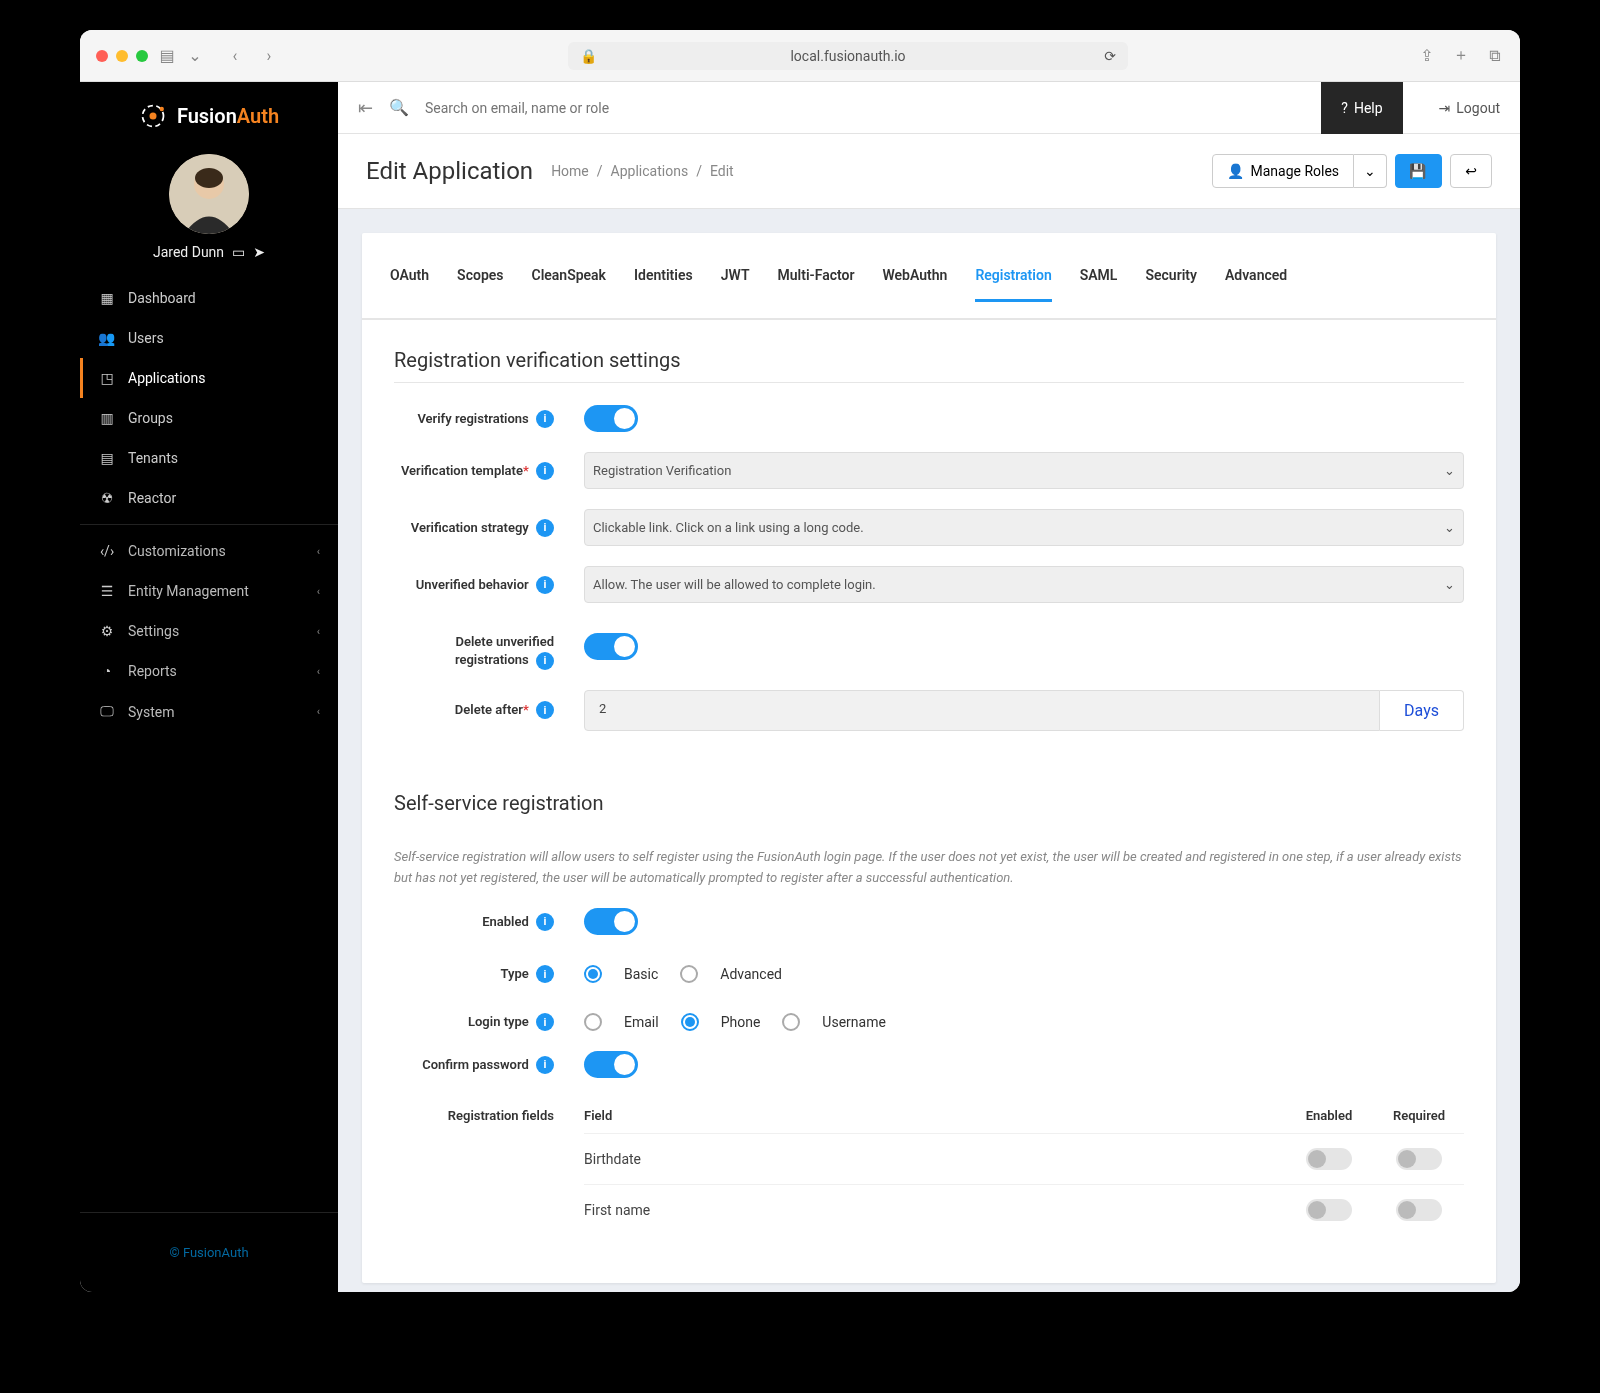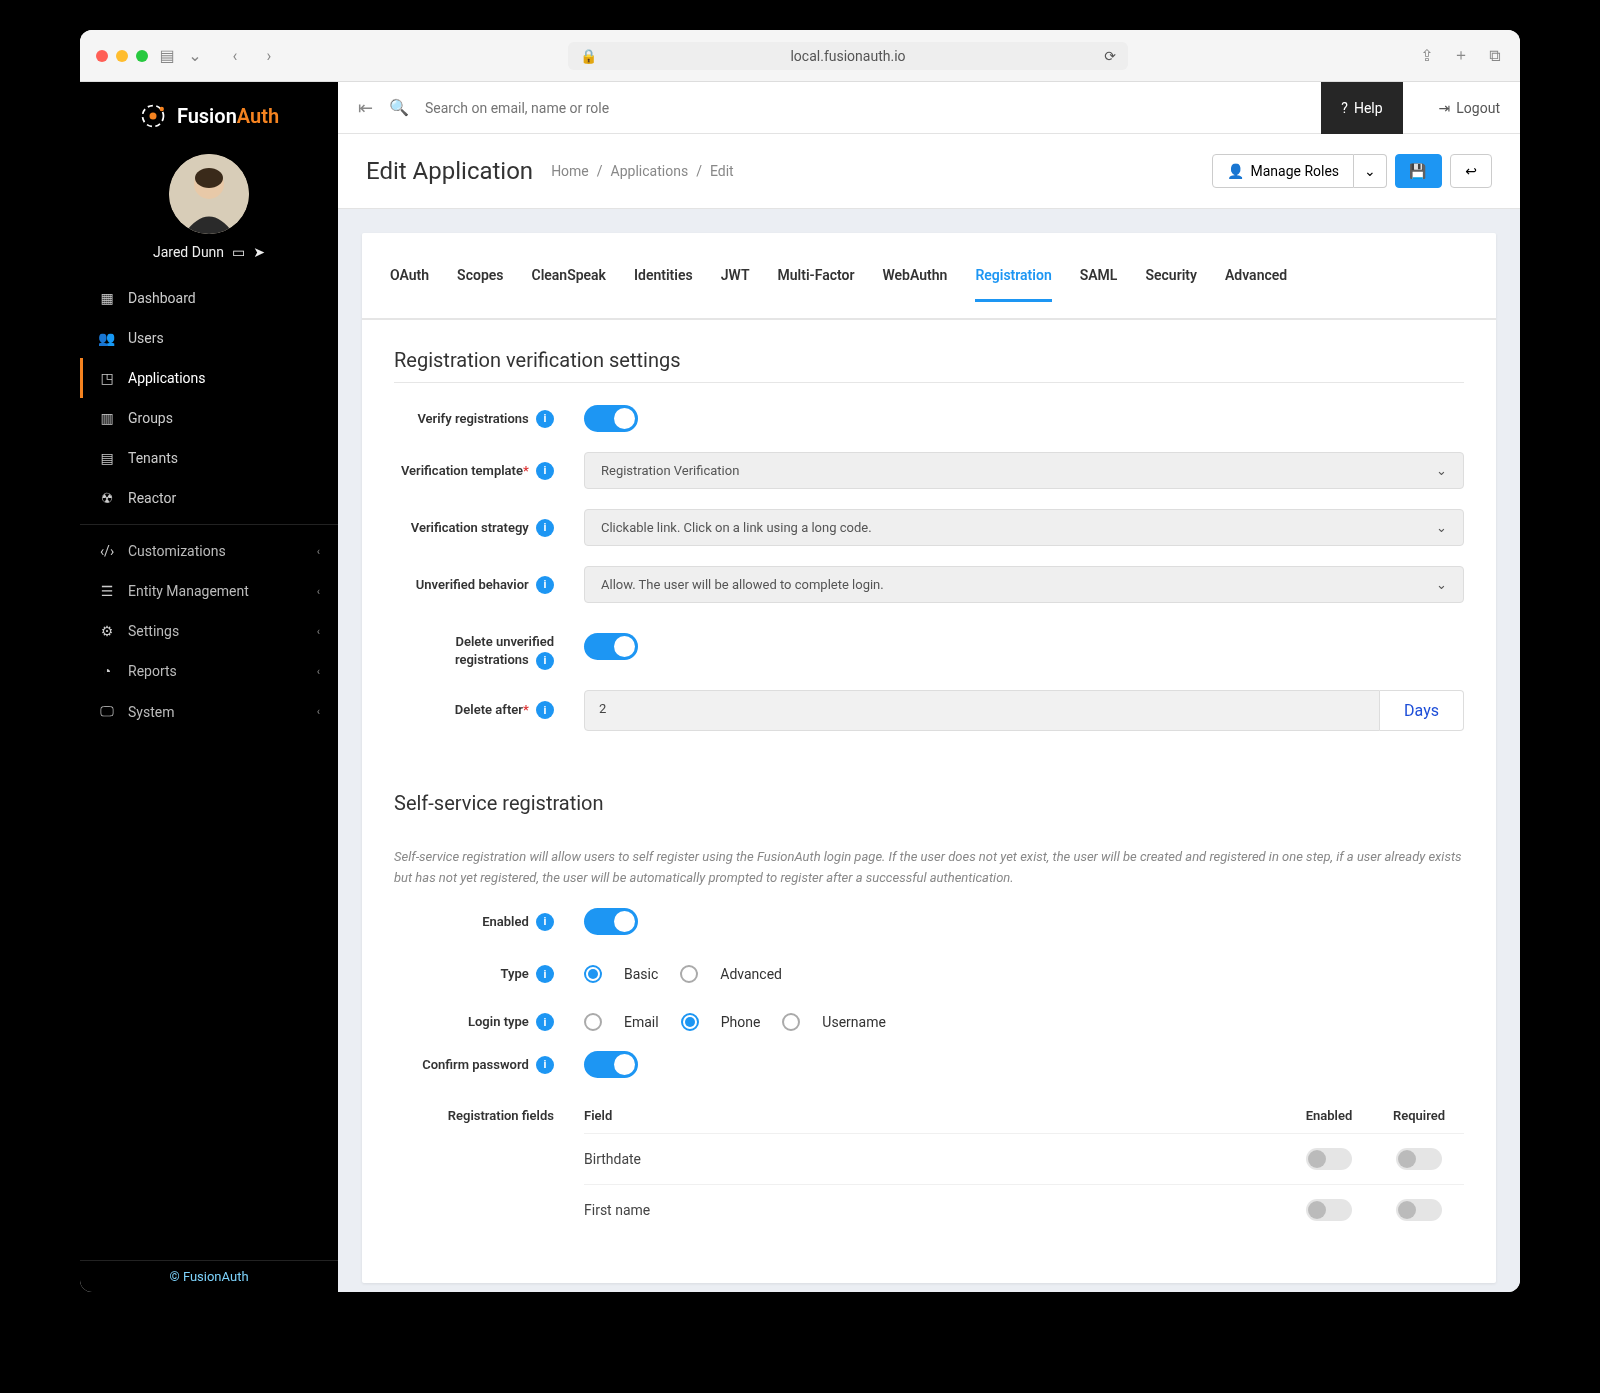--- a/index.html
+++ b/index.html
@@ -26,21 +26,21 @@
 .avatar { width:80px; height:80px; border-radius:50%; background:#c2b8a3; margin:8px auto 10px; overflow:hidden; display:flex; align-items:center; justify-content:center; }
 .avatar svg { width:80px; height:80px; }
 .user-row { display:flex; align-items:center; justify-content:center; gap:8px; font-size:14px; color:#eee; margin-bottom:18px; }
 .nav { flex:1; overflow:auto; }
 .nav-item { display:flex; align-items:center; gap:12px; padding:12px 18px; font-size:14px; color:#ccc; cursor:pointer; position:relative; }
 .nav-item.active { color:#fff; }
 .nav-item.active::before { content:""; position:absolute; left:0; top:0; bottom:0; width:3px; background:#f58320; }
 .nav-item .ni-icon { width:18px; display:flex; justify-content:center; color:#ccc; }
 .nav-item.section { color:#bbb; }
 .nav-item .chev { margin-left:auto; font-size:11px; color:#888; }
-.sidebar-footer { text-align:center; padding:8px 0; color:#7dd3fc; font-size:13px; border-top:1px solid #222; }
+.sidebar-footer { text-align:center; padding:32px 0; color:#0369a1; font-size:13px; border-top:1px solid #222; }
 .main { flex:1; background:#ebeef3; display:flex; flex-direction:column; overflow:hidden; }
 .topbar { height:52px; background:#fff; display:flex; align-items:center; padding:0 20px; gap:16px; border-bottom:1px solid #e3e3e3; }
 .toggle-icon { color:#888; font-size:18px; }
 .search-icon { color:#555; }
 .search-input { border:none; outline:none; font-size:14px; flex:1; color:#666; }
 .help-btn { background:#262626; color:#fff; padding:14px 20px; display:flex; align-items:center; gap:6px; font-size:14px; margin:-14px 0; align-self:stretch; }
 .logout-btn { display:flex; align-items:center; gap:6px; color:#555; font-size:14px; margin-left:20px; }
 .page-header { background:#fff; padding:20px 28px; display:flex; align-items:center; gap:18px; border-bottom:1px solid #e3e3e3; }
 .page-title { font-size:24px; font-weight:400; color:#333; }
 .breadcrumb { color:#888; font-size:14px; display:flex; gap:8px; }
@@ -63,21 +63,21 @@
 .form-row .label { width:168px; text-align:right; font-size:13px; font-weight:600; color:#333; padding-right:8px; }
 .form-row .label .req { color:#d33; }
 .form-row .info { width:18px; height:18px; border-radius:50%; background:#1d96f3; color:#fff; font-size:11px; display:inline-flex; align-items:center; justify-content:center; margin-left:4px; font-weight:700; }
 .form-row .ctrl { margin-left:22px; flex:1; }
 .toggle { width:54px; height:27px; border-radius:14px; position:relative; cursor:pointer; background:#ccc; }
 .toggle.on { background:#1d96f3; }
 .toggle .knob { width:21px; height:21px; border-radius:50%; background:#fff; position:absolute; top:3px; left:3px; transition:left .15s; }
 .toggle.on .knob { left:30px; }
 .toggle.sm { width:46px; height:22px; border-radius:11px; background:#e5e5e5; }
 .toggle.sm .knob { width:18px; height:18px; background:#bbb; top:2px; left:2px; }
-.select { width:100%; background:#efefef; border:1px solid #ddd; border-radius:4px; padding:10px 16px; font-size:13px; color:#555; display:flex; justify-content:space-between; align-items:center; }
+.select { width:100%; background:#efefef; border:1px solid #ddd; border-radius:4px; padding:10px 8px; font-size:13px; color:#555; display:flex; justify-content:space-between; align-items:center; }
 .input-group { display:flex; width:100%; }
 .input-group .gi { flex:1; background:#f1f1f1; border:1px solid #ddd; border-radius:4px 0 0 4px; padding:10px 14px; font-size:13px; color:#444; }
 .input-group .gi-addon { background:#fff; border:1px solid #ddd; border-left:none; border-radius:0 4px 4px 0; padding:10px 24px; font-size:16px; color:#1d4ed8; }
 .help-text { font-size:13px; font-style:italic; color:#888; line-height:1.6; margin:14px 0 10px; }
 .radio-row { display:flex; gap:22px; align-items:center; }
 .radio { display:flex; align-items:center; gap:22px; font-size:14px; color:#333; cursor:pointer; }
 .radio .r { width:18px; height:18px; border-radius:50%; border:2px solid #aaa; display:flex; align-items:center; justify-content:center; }
 .radio.selected .r { border-color:#1d96f3; }
 .radio.selected .r::after { content:""; width:10px; height:10px; background:#1d96f3; border-radius:50%; }
 .field-table-header { display:flex; font-size:13px; font-weight:600; color:#333; padding:10px 0; }

